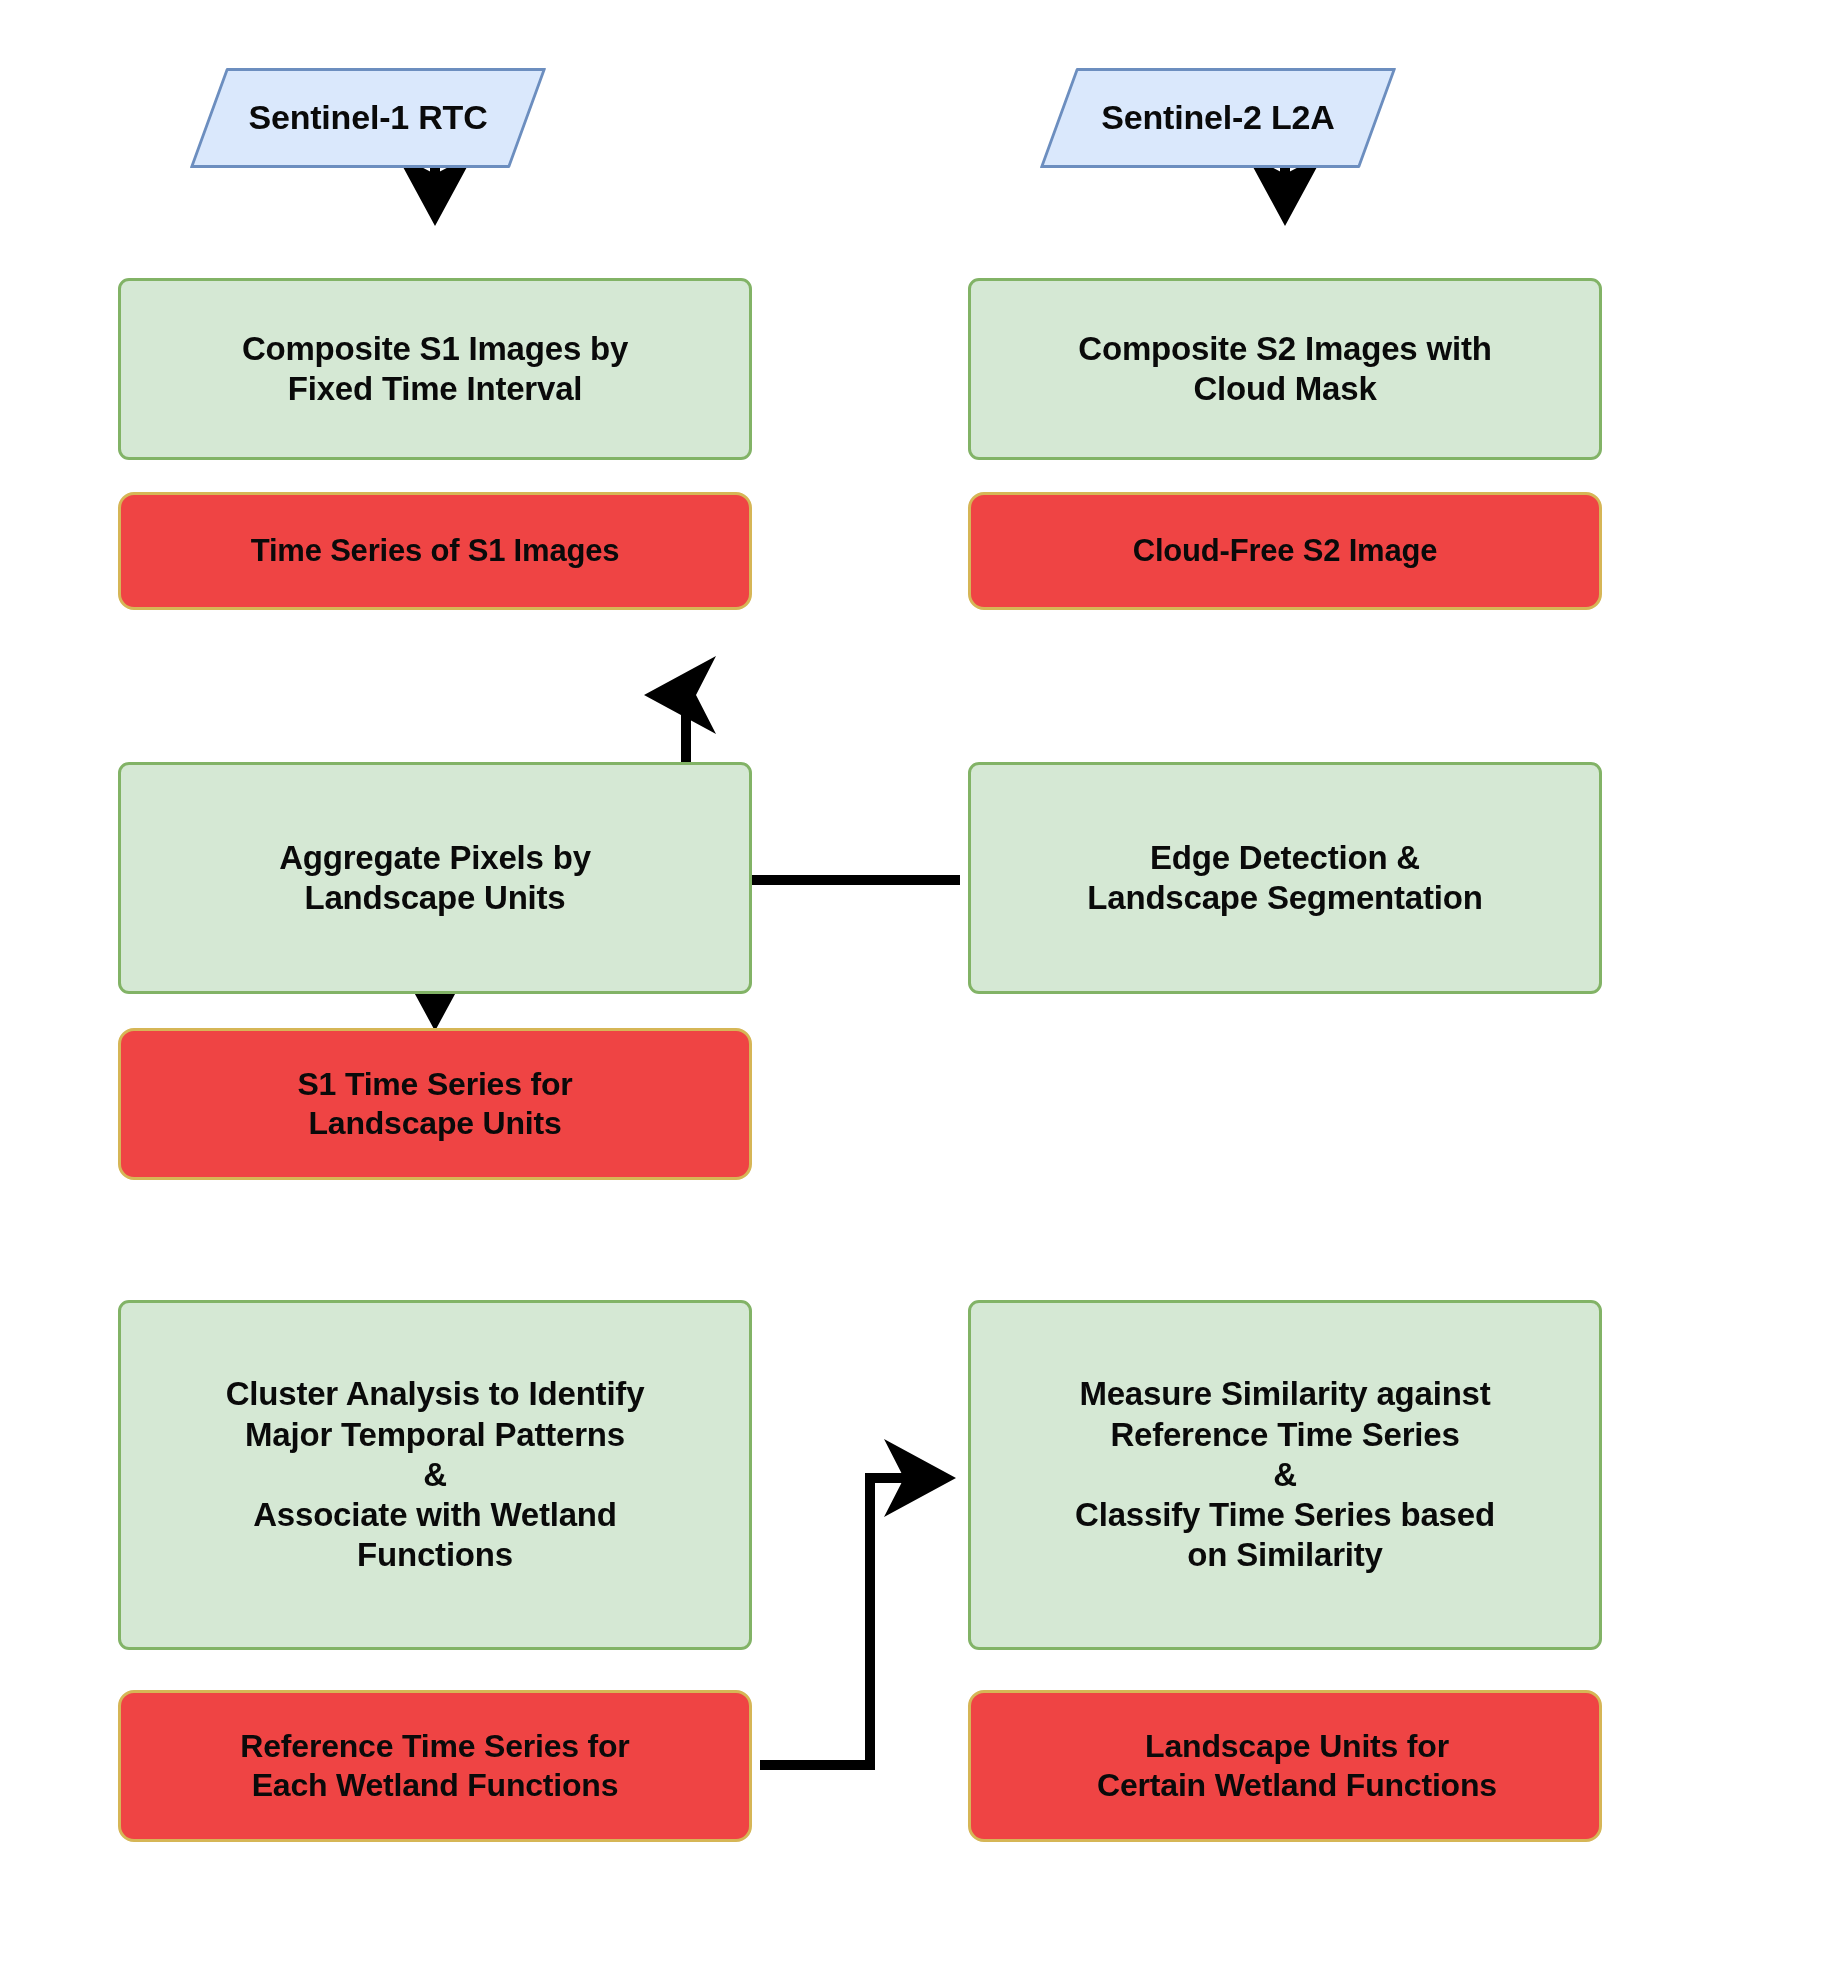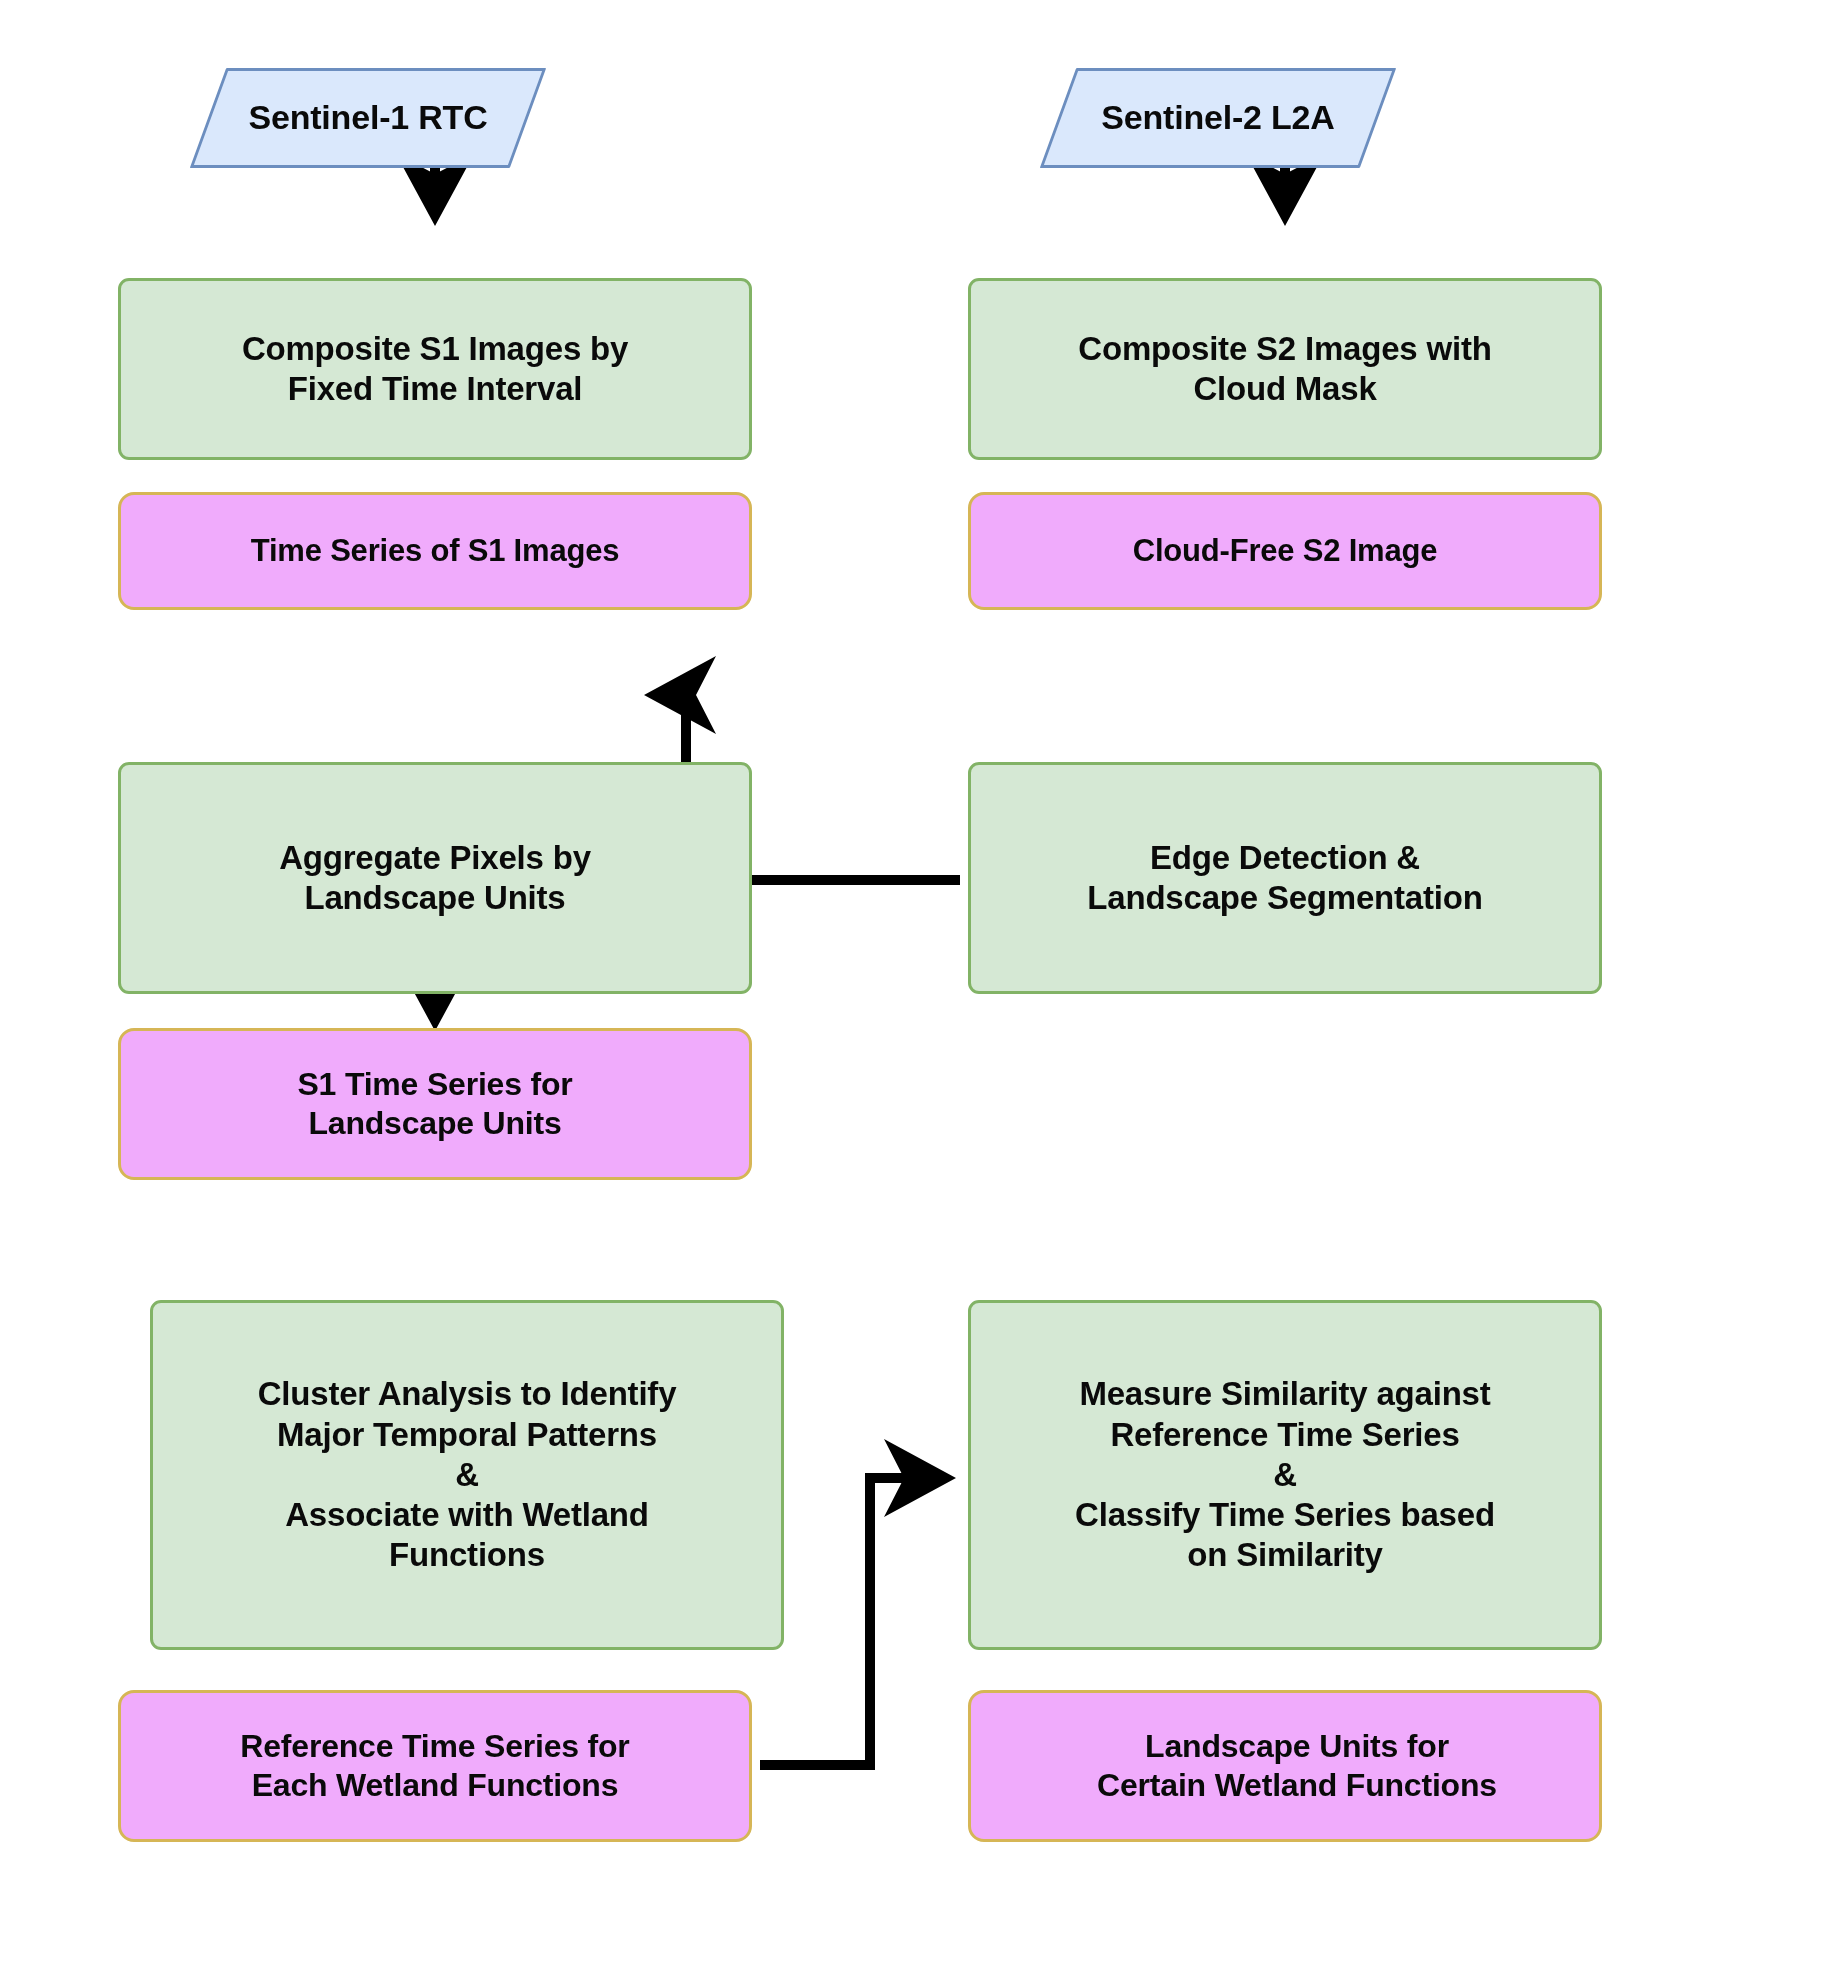--- a/index.html
+++ b/index.html
@@ -52,21 +52,21 @@
     z-index: 2;
   }
   
   .process {
     background: #d5e8d4;
     border: 3px solid #82b366;
     border-radius: 11px;
   }
   
   .artifact {
-    background: #f0abfc;
+    background: #ef4444;
     border: 3px solid #d6b656;
     border-radius: 16px;
   }
   #edges {
     position: absolute;
     left: 0; top: 0;
     width: 1844px;
     height: 1980px;
     pointer-events: none;
   }
@@ -129,21 +129,21 @@
   <div class="node process" style="left:118px; top:762px; width:634px; height:232px; font-size:33px;">
     <div class="label">Aggregate Pixels by
 Landscape Units</div>
   </div>
 
   <div class="node artifact" style="left:118px; top:1028px; width:634px; height:152px; font-size:32px;">
     <div class="label">S1 Time Series for
 Landscape Units</div>
   </div>
 
-  <div class="node process" style="left:118px; top:1300px; width:634px; height:350px; font-size:33px;margin-left:32px;">
+  <div class="node process" style="left:118px; top:1300px; width:634px; height:350px; font-size:33px;">
     <div class="label">Cluster Analysis to Identify
 Major Temporal Patterns
 &amp;
 Associate with Wetland
 Functions</div>
   </div>
 
   <div class="node artifact" style="left:118px; top:1690px; width:634px; height:152px; font-size:32px;">
     <div class="label">Reference Time Series for
 Each Wetland Functions</div>

